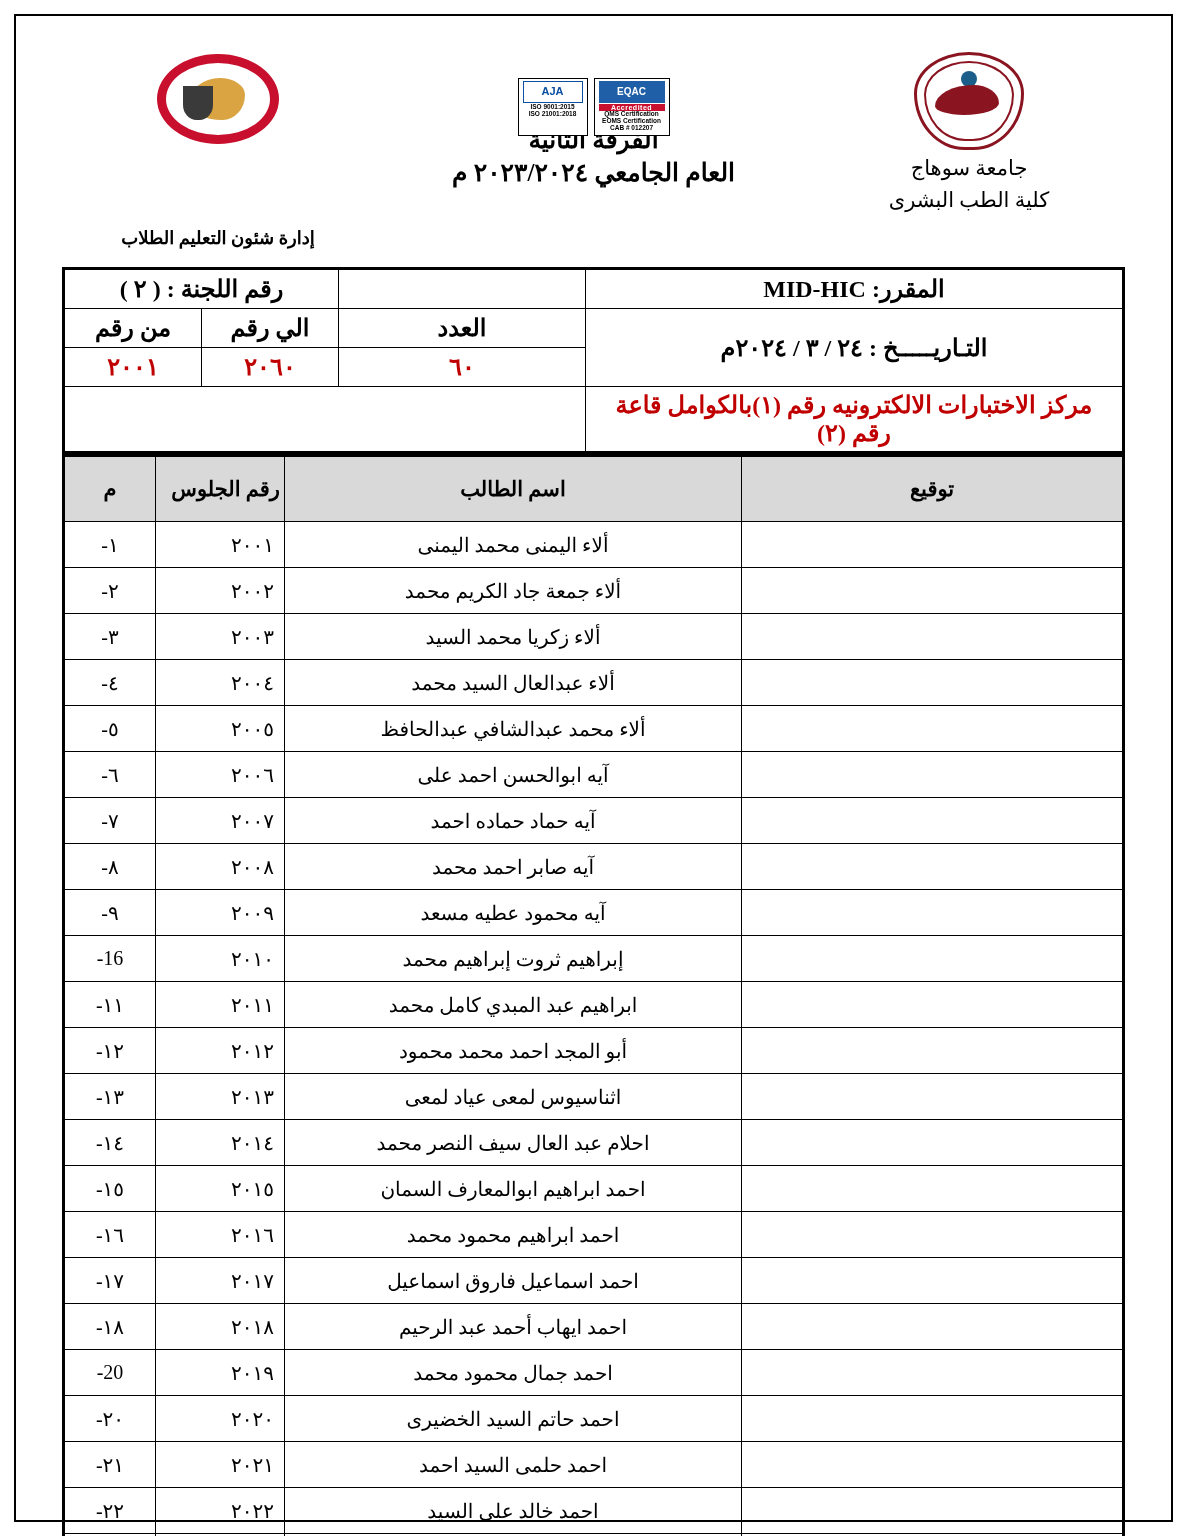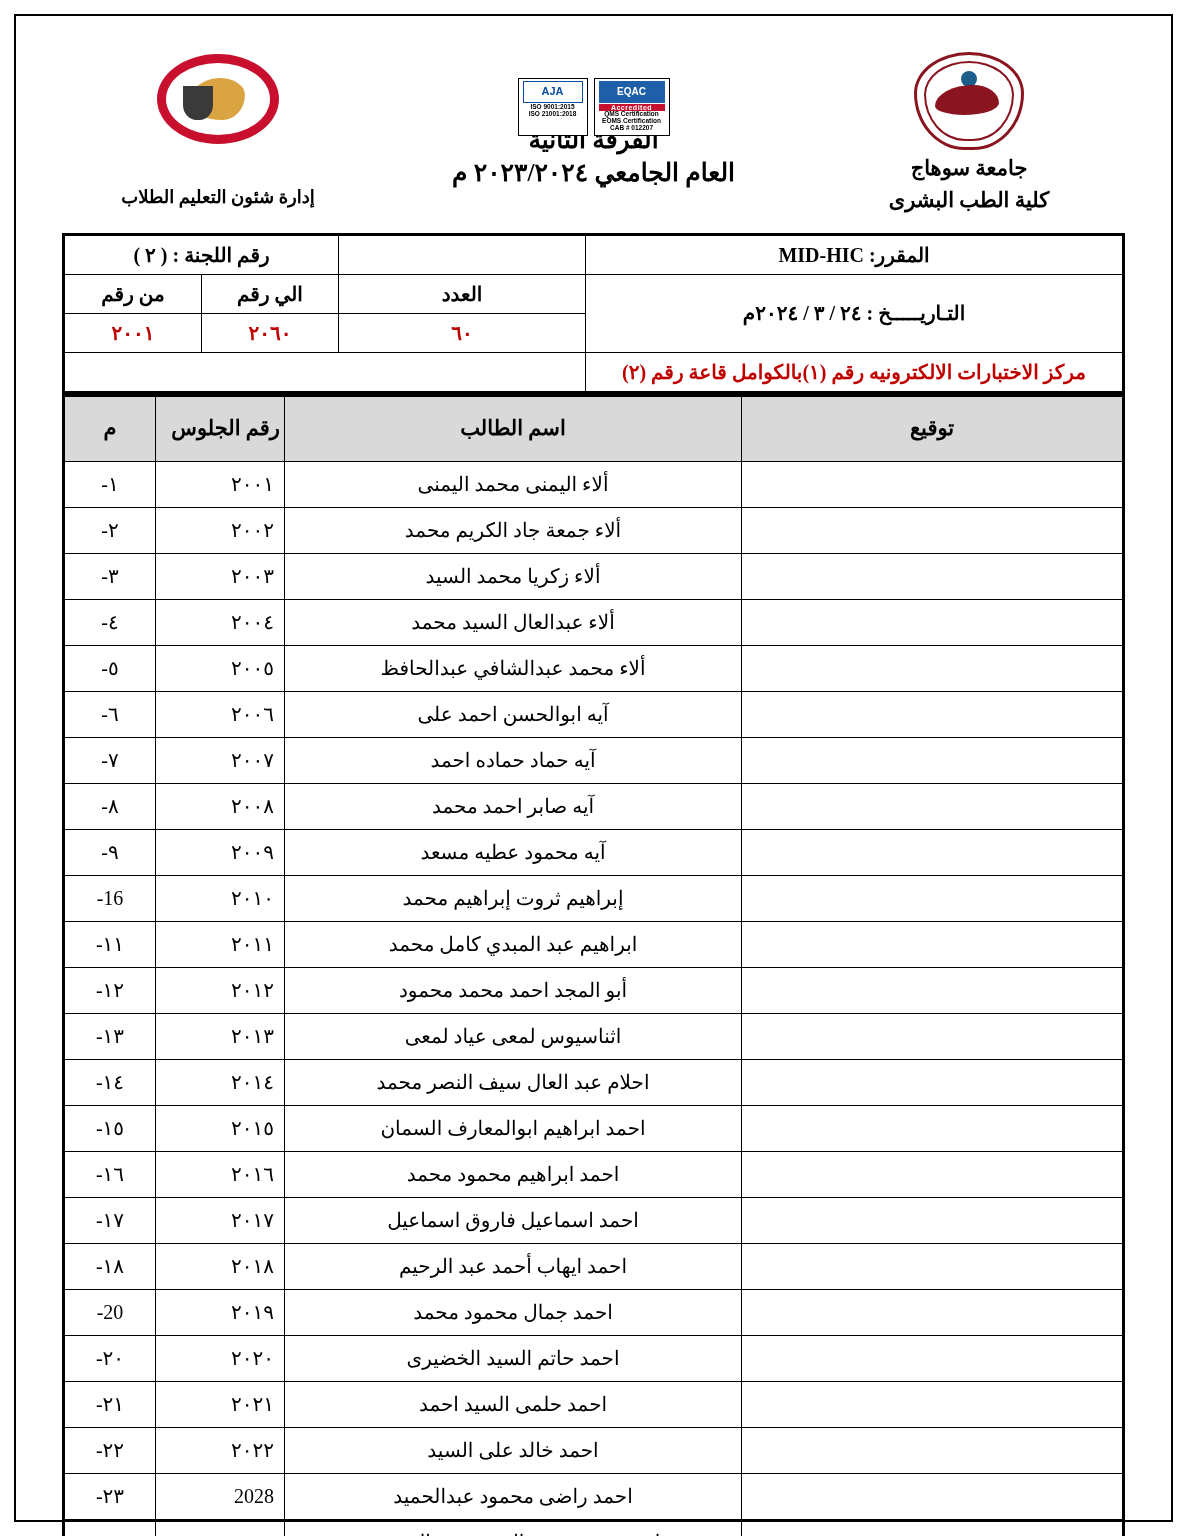--- a/index.html
+++ b/index.html
@@ -51,29 +51,29 @@
     flex: 1;
     text-align: center;
     padding-top: 38px;
   }
   .header-center .line {
     font-weight: bold;
     font-size: 25px;
     line-height: 1.32;
   }
   .uni-text {
-    font-weight: bold;
+    font-weight: normal;
     font-size: 21px;
     line-height: 1.35;
     margin-top: 4px;
   }
   .dept-text {
     font-weight: bold;
     font-size: 18px;
-    margin-top: 38px;
+    margin-top: 79px;
     text-align: center;
   }
 
   
   .logo-uni {
     width: 104px;
     height: 92px;
     margin: 0 auto;
     border: 3px solid #8a1420;
     border-radius: 50% 50% 46% 46% / 42% 42% 58% 58%;
@@ -215,21 +215,21 @@
     width: 100%;
     direction: rtl;
   }
   .info-table {
     border: 3px solid #000;
     margin-top: 12px;
   }
   .info-table td {
     border: 1.6px solid #000;
     padding: 4px 8px;
-    font-size: 20px;
+    font-size: 24px;
     font-weight: bold;
     text-align: center;
     height: 30px;
   }
   .red {
     color: #c00000;
   }
   .red-small {
     color: #c00000;
     font-size: 14px;

